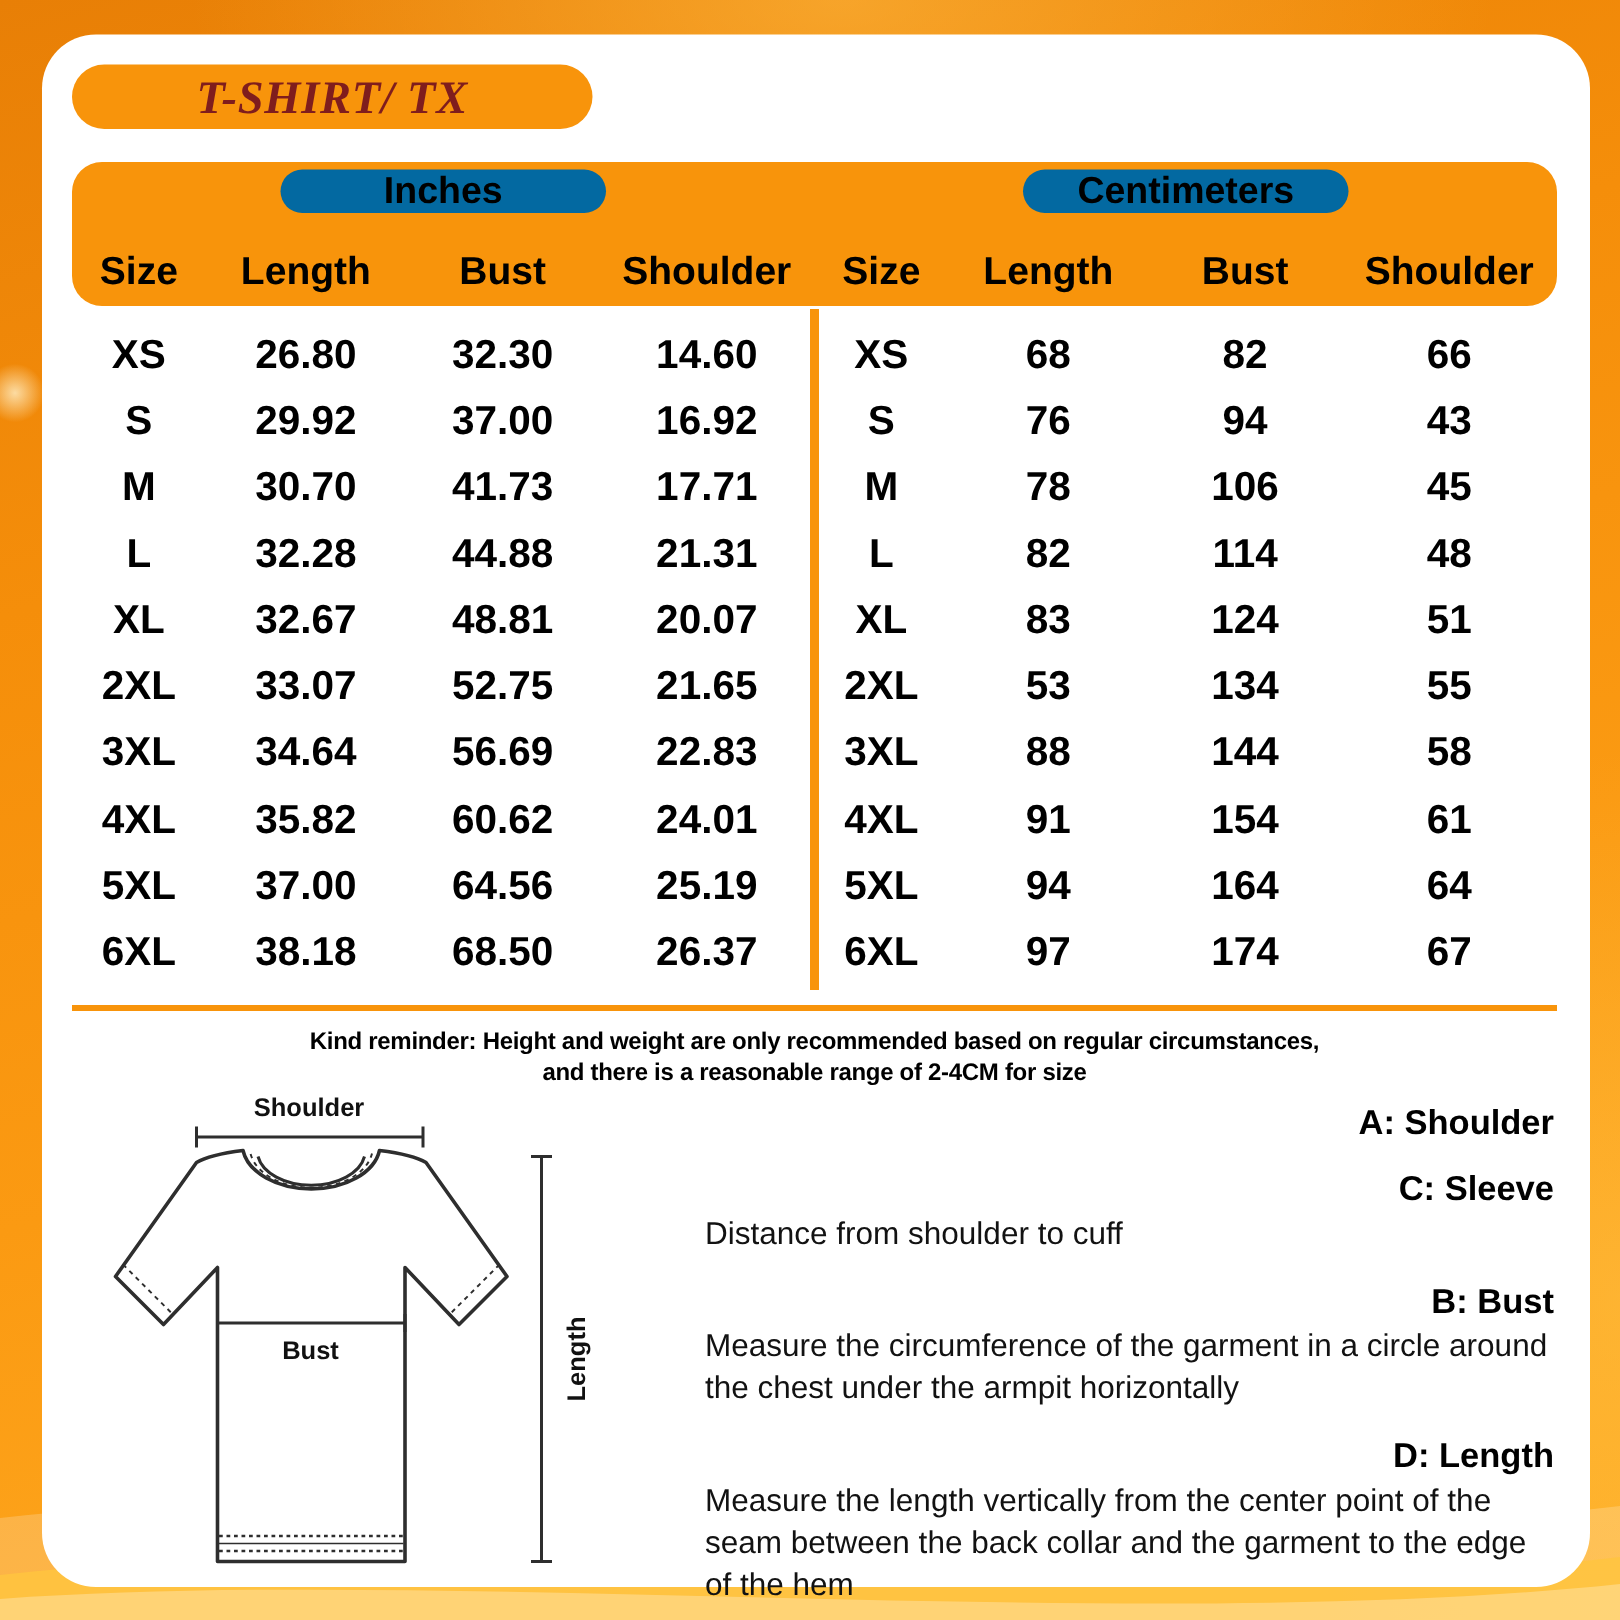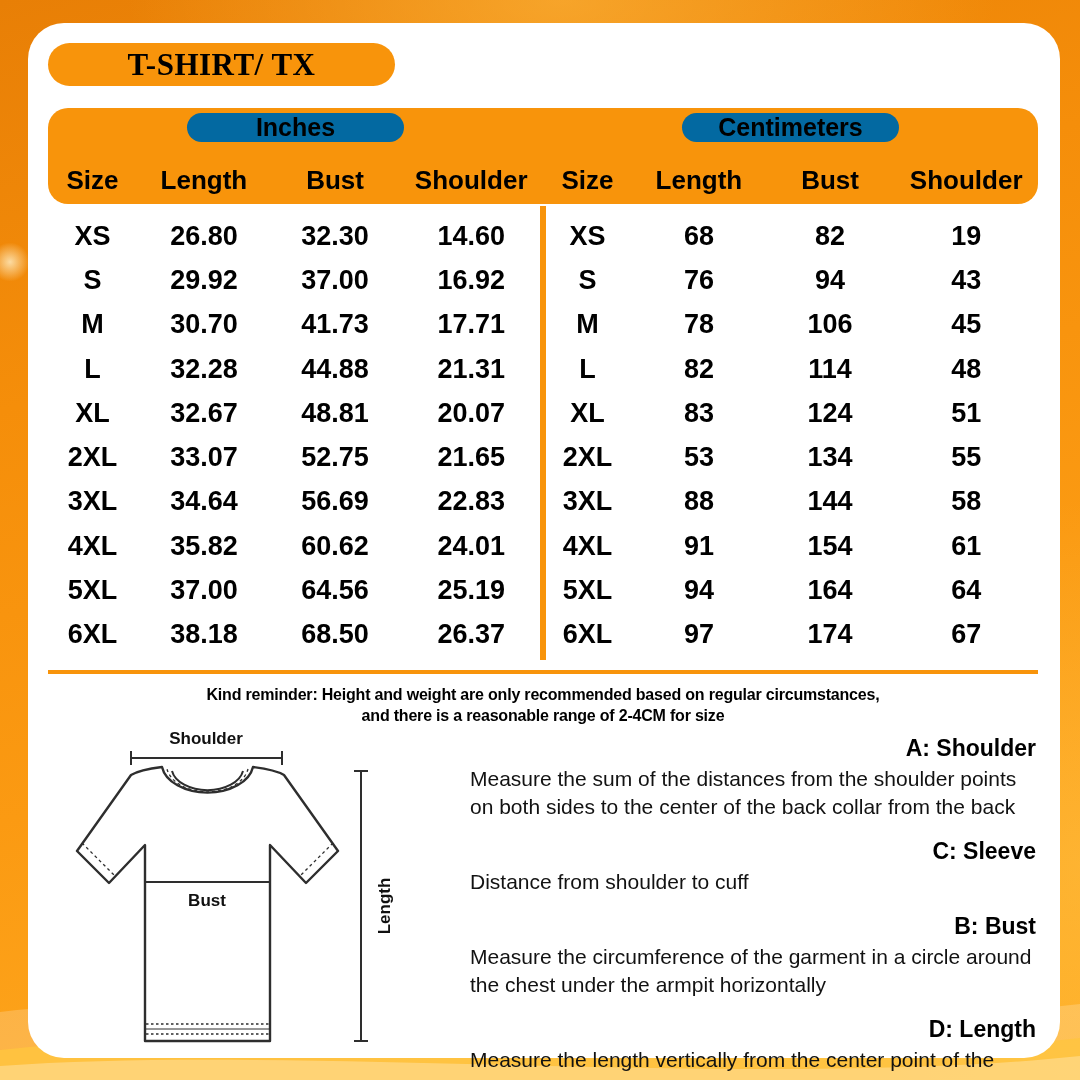--- a/index.html
+++ b/index.html
@@ -21,22 +21,22 @@
   }
   .bg-waves{position:absolute;inset:0;z-index:0;pointer-events:none;}
   .card{
     position:absolute;left:28px;top:23px;right:20px;bottom:22px;
     background:#fff;border-radius:36px;z-index:1;
   }
   .title-pill{
     position:absolute;left:20px;top:20px;width:347px;height:43px;
     background:var(--orange);border-radius:22px;
     display:flex;align-items:center;justify-content:center;
-    color:#000000;font-family:"Liberation Serif","DejaVu Serif",serif;
-    font-weight:bold;font-size:31px;letter-spacing:.5px;
+    color:#7f1d1d;font-family:"Liberation Serif","DejaVu Serif",serif;
+    font-weight:bold;font-size:31px;letter-spacing:.5px;font-style:italic;
   }
   .table-wrap{position:absolute;left:20px;right:22px;top:85px;}
   .thead{
     background:var(--orange);border-radius:20px;
     display:flex;padding:5px 0 8px;
   }
   .thead-half{flex:1;display:flex;flex-direction:column;gap:2px;}
   .unit-pill{
     background:#0369a1;border-radius:16px;height:29px;align-self:center;
     display:flex;align-items:center;justify-content:center;
@@ -158,21 +158,21 @@
             <div class="tcell">38.18</div>
             <div class="tcell">68.50</div>
             <div class="tcell">26.37</div>
           </div>
         </div>
       <div class="tbody-half">
           <div class="trow grid4">
             <div class="tcell">XS</div>
             <div class="tcell">68</div>
             <div class="tcell">82</div>
-            <div class="tcell">19</div>
+            <div class="tcell">66</div>
           </div>
           <div class="trow grid4">
             <div class="tcell">S</div>
             <div class="tcell">76</div>
             <div class="tcell">94</div>
             <div class="tcell">43</div>
           </div>
           <div class="trow grid4">
             <div class="tcell">M</div>
             <div class="tcell">78</div>
@@ -265,21 +265,20 @@
       <g stroke="#2e2e2e" stroke-width="2">
         <path d="M307,46 L307,316"></path>
           <path d="M300,46 L314,46"></path>
           <path d="M300,316 L314,316"></path>
       </g>
       <text x="336" y="181" text-anchor="middle" font-size="17" font-weight="bold" fill="#111" transform="rotate(-90 336 181)">Length</text>
     </svg>
     <div class="defs">
         <div class="def-block">
           <div class="def-heading">A: Shoulder</div>
-          <div class="def-body">Measure the sum of the distances from the shoulder points on both sides to the center of the back collar from the back</div>
         </div>
         <div class="def-block">
           <div class="def-heading">C: Sleeve</div>
           <div class="def-body">Distance from shoulder to cuff</div>
         </div>
         <div class="def-block">
           <div class="def-heading">B: Bust</div>
           <div class="def-body">Measure the circumference of the garment in a circle around the chest under the armpit horizontally</div>
         </div>
         <div class="def-block">

